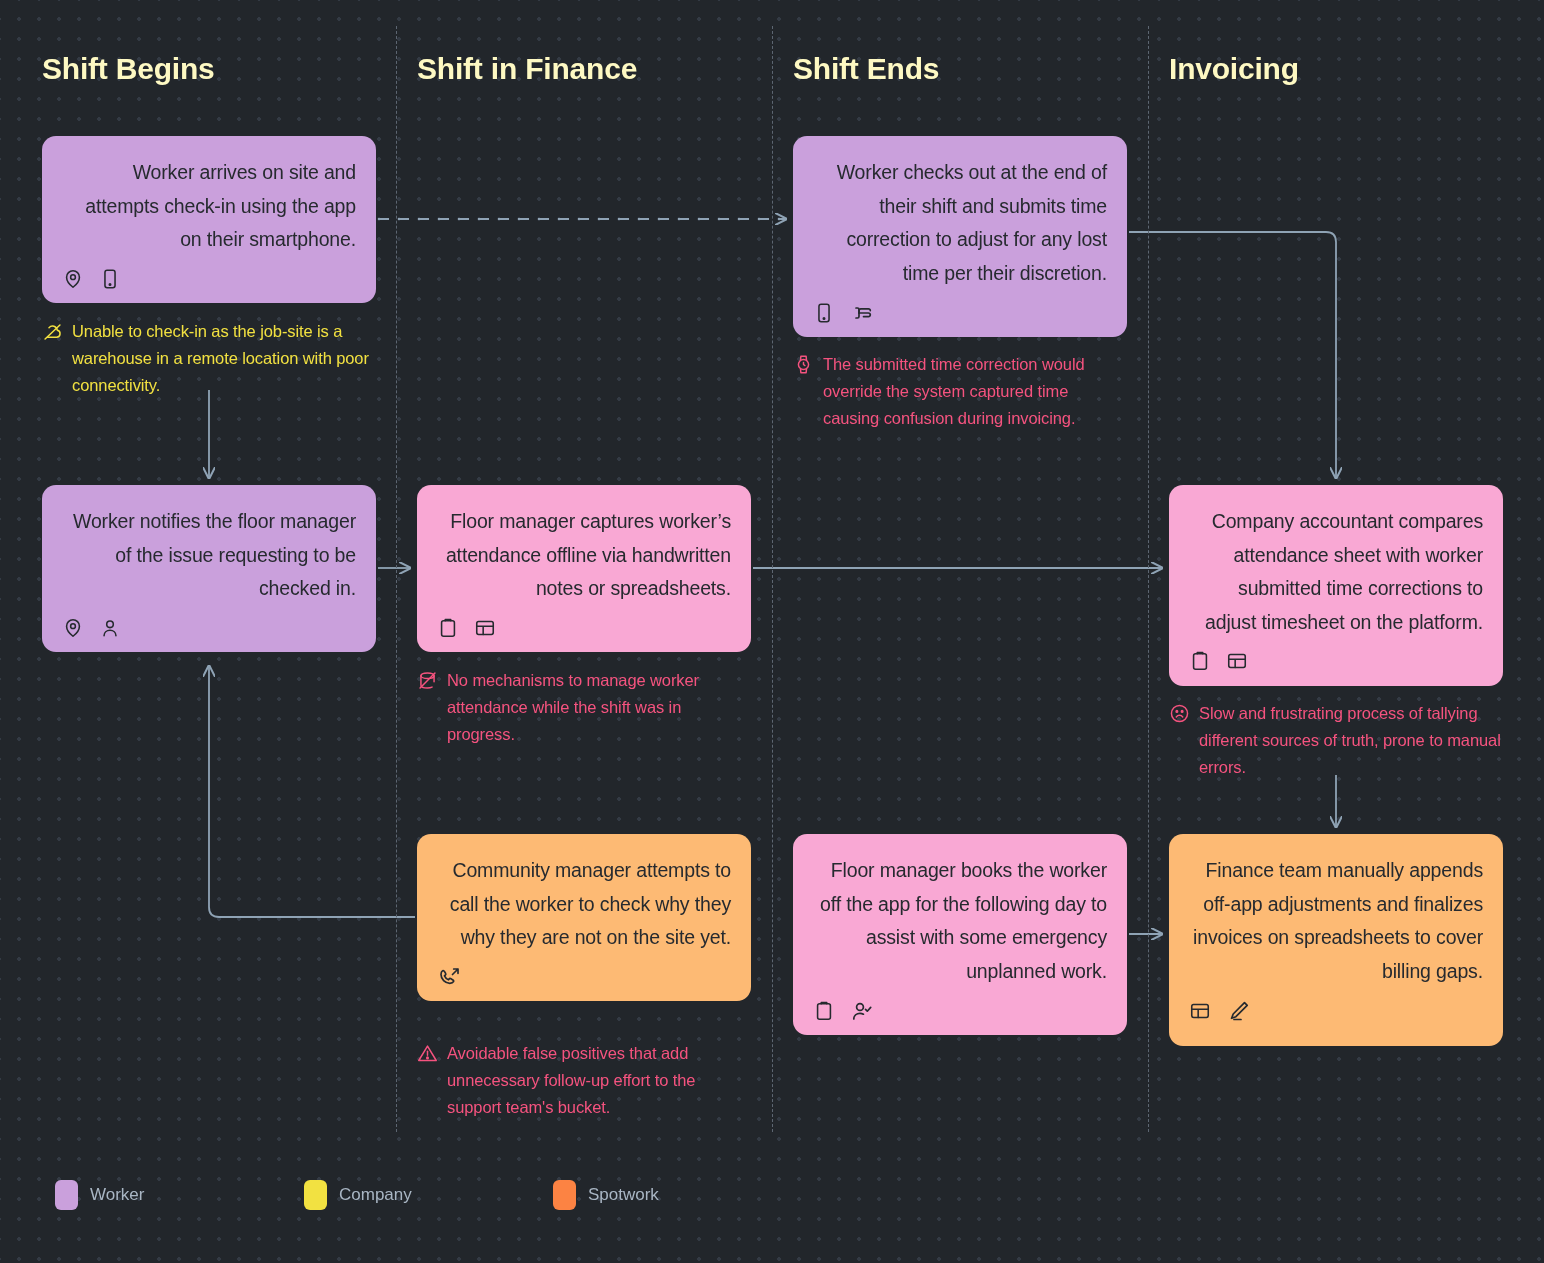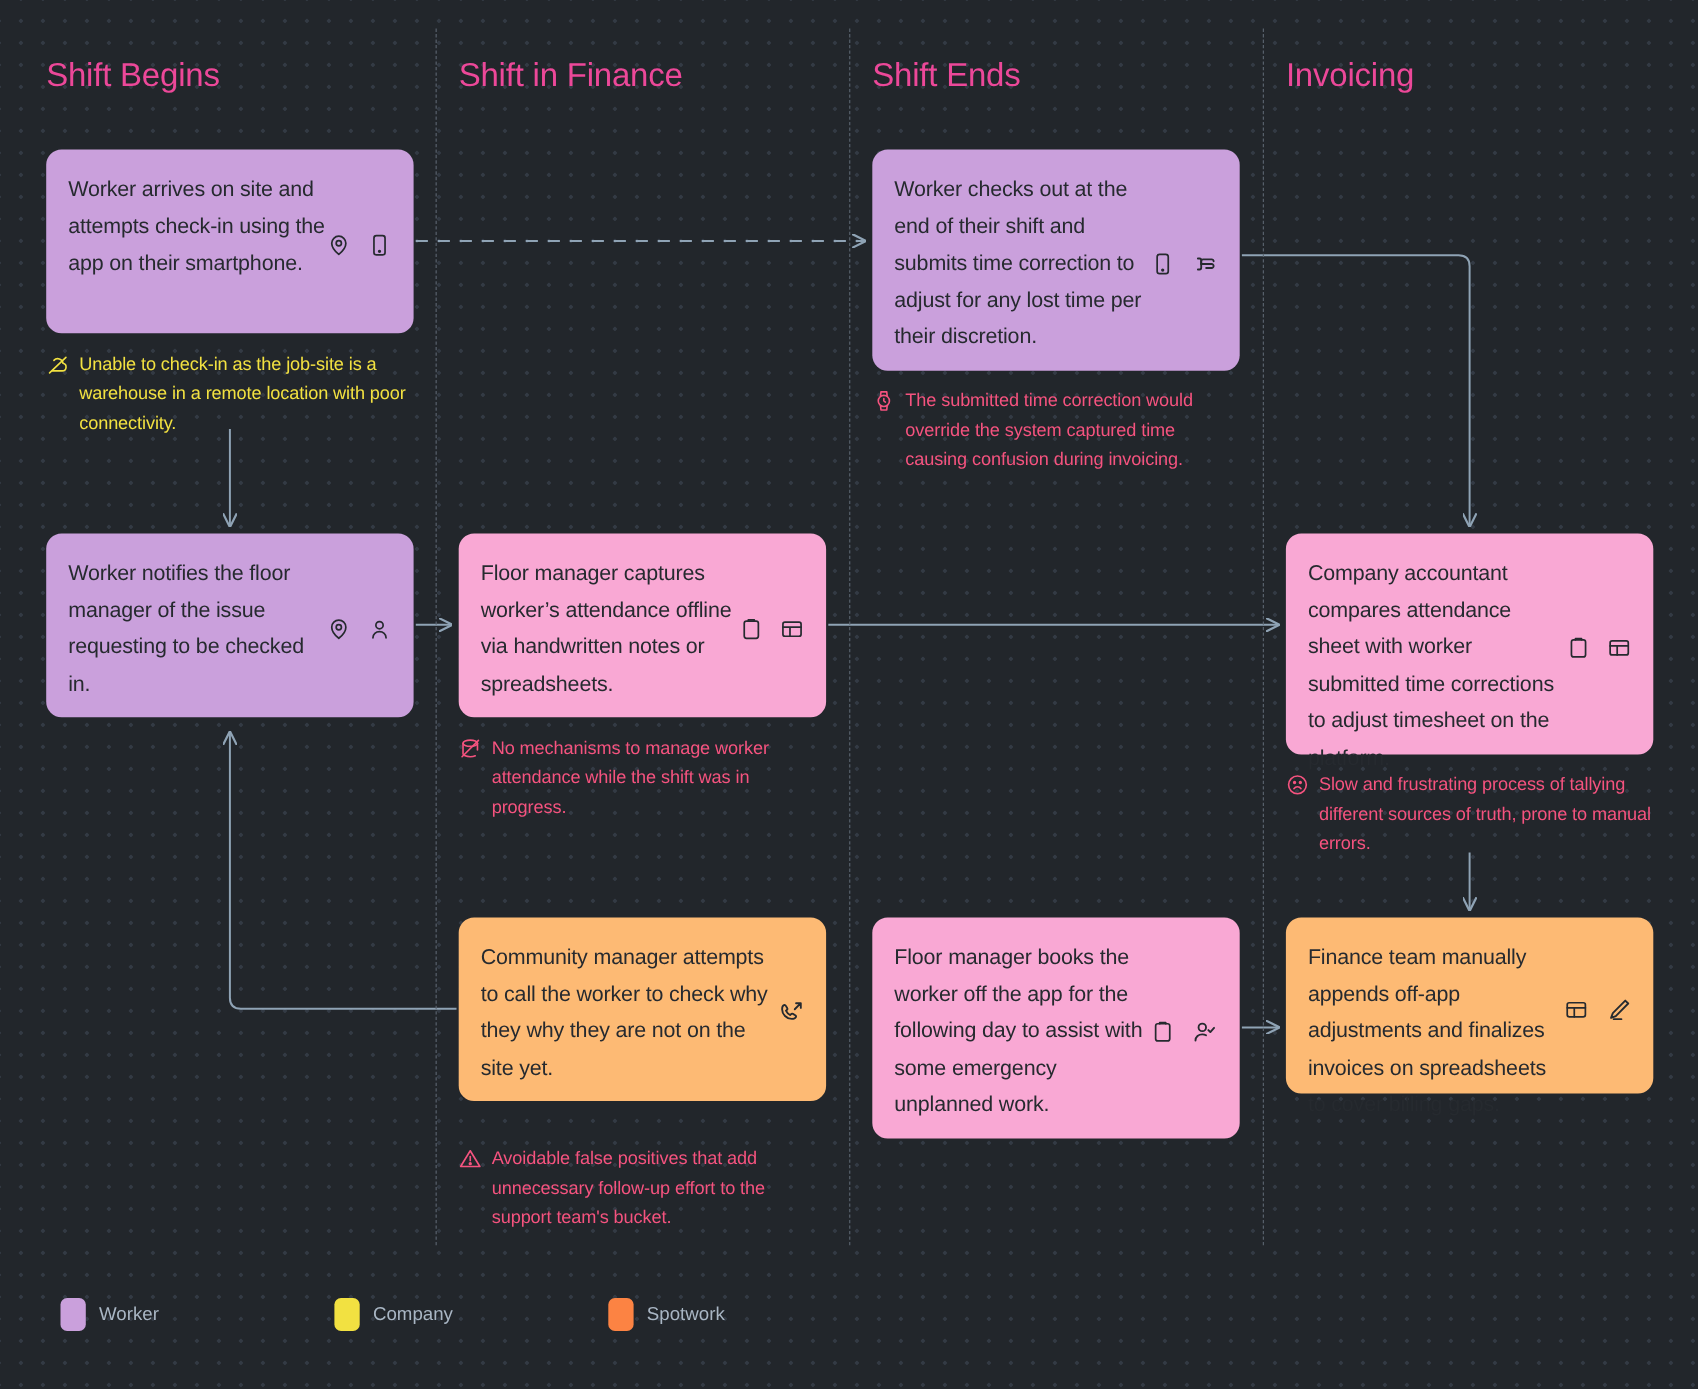--- a/index.html
+++ b/index.html
@@ -33,35 +33,36 @@
     top: 26px;
     width: 0;
     height: 1106px;
     border-left: 1.5px dashed #5d6672;
   }
 
   
   .col-header {
     position: absolute;
     font-size: 30px;
-    font-weight: 400;
-    color: #ec4899;
+    font-weight: 700;
+    color: #fef9c3;
     letter-spacing: -0.2px;
     white-space: nowrap;
   }
 
   
   .card {
     position: absolute;
     border-radius: 14px;
     padding: 20px 20px 24px 20px;
     color: #24282d;
     display: flex;
-    flex-direction: row;
+    flex-direction: column;
     justify-content: space-between;
+    text-align: right;
   }
   .card-text {
     font-size: 19.5px;
     line-height: 33.5px;
     color: #262a2f;
     letter-spacing: -0.15px;
   }
   .card-icons {
     display: flex;
     gap: 15px;
@@ -272,21 +273,21 @@
       </span>
       <span>
         <svg width="22" height="22" viewBox="0 0 24 24" fill="none" stroke="#262a2f" stroke-width="1.7" stroke-linecap="round" stroke-linejoin="round">
           <rect x="3" y="5" width="18" height="14" rx="2"></rect>
             <path d="M3 10h18M10 10v9"></path>
         </svg>
       </span>
     </div>
   </div>
 
-  <div class="card c-spotwork" style="left:1169px;top:834px;width:334px;height:160px">
+  <div class="card c-spotwork" style="left:1169px;top:834px;width:334px;height:212px">
     <div class="card-text">Finance team manually appends off-app adjustments and finalizes invoices on spreadsheets to cover billing gaps.</div>
     <div class="card-icons">
       <span>
         <svg width="22" height="22" viewBox="0 0 24 24" fill="none" stroke="#262a2f" stroke-width="1.7" stroke-linecap="round" stroke-linejoin="round">
           <rect x="3" y="5" width="18" height="14" rx="2"></rect>
             <path d="M3 10h18M10 10v9"></path>
         </svg>
       </span>
       <span>
         <svg width="24" height="24" viewBox="0 0 24 24" fill="none" stroke="#262a2f" stroke-width="1.7" stroke-linecap="round" stroke-linejoin="round">

